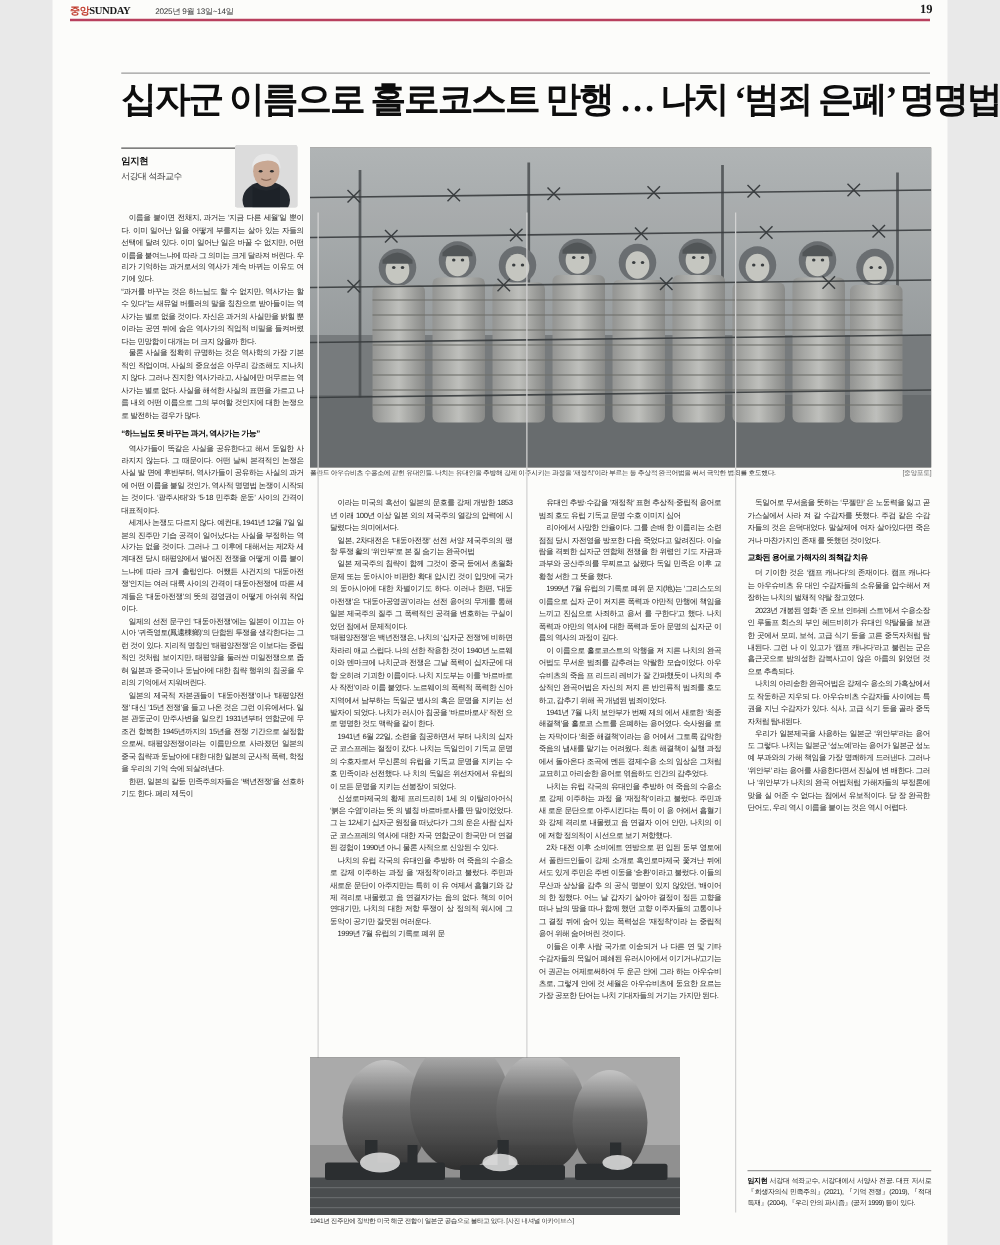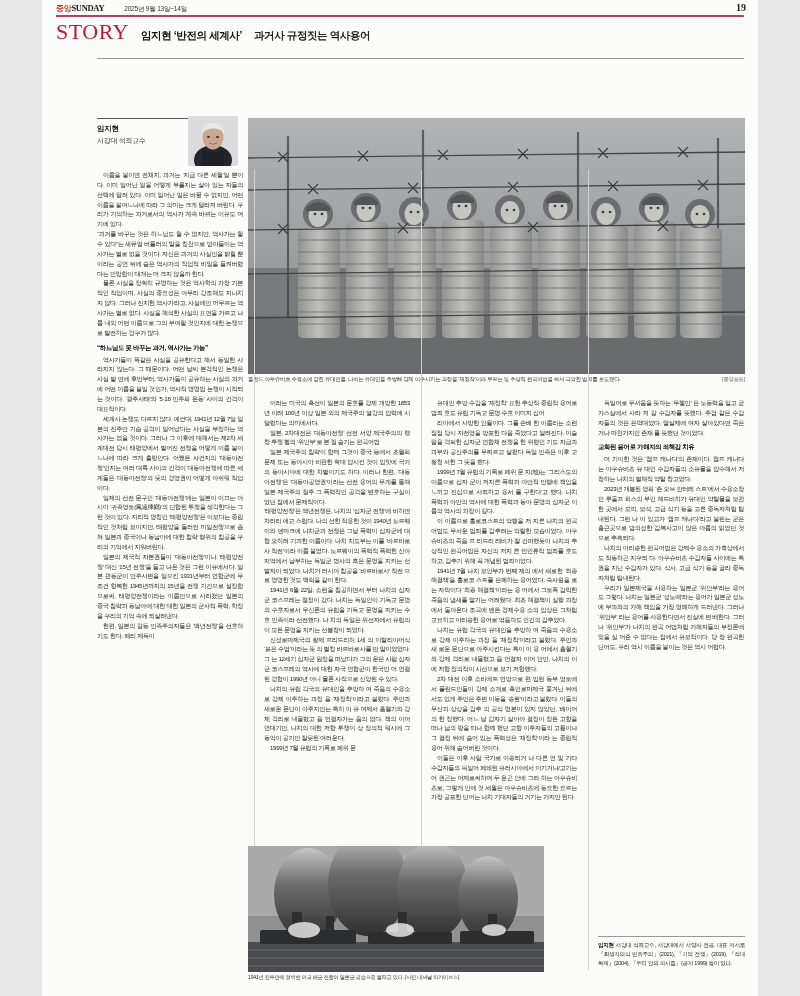--- a/index.html
+++ b/index.html
@@ -281,27 +281,23 @@
 
   <div class="masthead">
     <span class="masthead-logo">
       <span class="ja">중앙</span><span>SUNDAY</span>
     </span>
     <span class="masthead-date">2025년 9월 13일~14일</span>
   </div>
   <div class="page-number">19</div>
   <div class="rule-top"></div>
 
-  <div class="storybar">
-    <span class="story-word">STORY</span>
-    <span class="kicker-strong">임지현 ‘반전의 세계사’</span>
-    <span class="kicker-normal">과거사 규정짓는 역사용어</span>
-  </div>
   <div class="rule-under-story"></div>
 
+  <h1 class="headline">십자군 이름으로 홀로코스트 만행 … 나치 ‘범죄 은폐’ 명명법</h1>
 
   <div class="byline">
     <div class="byline-rule"></div>
     <div class="byline-name">임지현</div>
     <div class="byline-title">서강대 석좌교수</div>
   </div>
 
   <div class="byline-photo">
     <svg width="50" height="50" viewBox="0 0 50 50">
       <rect width="50" height="50" fill="#dcdcdc"></rect>

